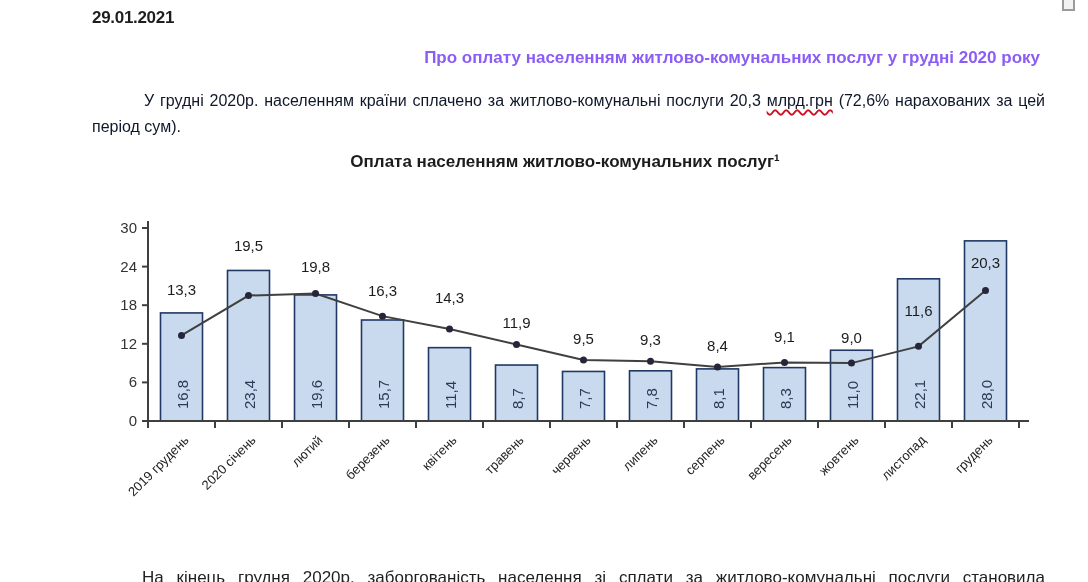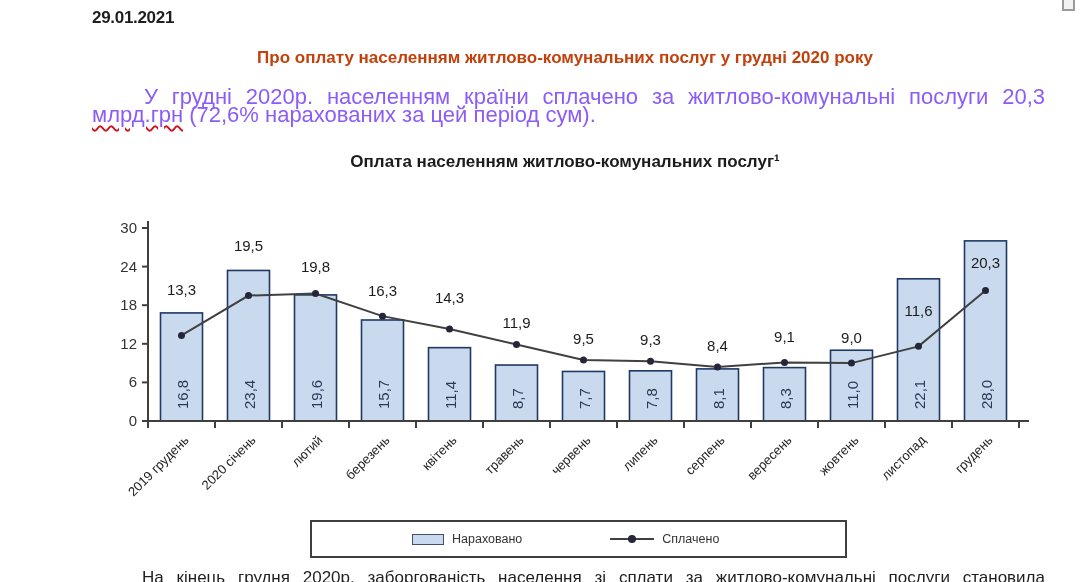--- a/index.html
+++ b/index.html
@@ -6,25 +6,25 @@
   html,body { width:1088px; height:582px; overflow:hidden; background:#ffffff;
     font-family:"Liberation Sans", sans-serif; color:#262626; }
   .page { position:relative; width:1088px; height:582px; background:#fff; }
 
   .date { position:absolute; left:92px; top:8px; font-size:17px; font-weight:600;
     letter-spacing:-0.3px; color:#1e1e1e; }
 
   .img-ph { position:absolute; left:1062px; top:-4px; width:13px; height:15px;
     border:2px solid #9a9a9a; background:#f2f2f2; }
 
-  .doc-title { position:absolute; left:90px; top:48px; width:950px; text-align:center;
-    font-size:17px; font-weight:bold; color:#c2410c; }
+  .doc-title { position:absolute; left:90px; top:48px; width:950px; text-align:right;
+    font-size:17px; font-weight:bold; color:#8b5cf6; }
 
   .body-text { position:absolute; left:92px; top:88px; width:953px;
-    font-size:22px; line-height:18px; text-align:justify; text-indent:52px; color:#8b5cf6; }
+    font-size:16px; line-height:26px; text-align:justify; text-indent:52px; color:#0f172a; }
   .squiggle { text-decoration-line:underline; text-decoration-style:wavy;
     text-decoration-color:#cc1122; text-decoration-thickness:1.5px; text-underline-offset:3px; }
 
   .chart-title { position:absolute; left:90px; top:152px; width:950px; text-align:center;
     font-size:17px; font-weight:bold; color:#1c1c1c; }
   .chart-subtitle { position:absolute; left:90px; top:177px; width:950px; text-align:center;
     font-size:15px; font-weight:600; color:#1c1c1c; }
 
   .chart { position:absolute; left:88px; top:215px; width:975px; height:300px; }
 
@@ -152,28 +152,16 @@
         <text x="696.5" y="127.45666666666665" text-anchor="middle" font-size="15" fill="#1c1c1c">9,1</text>
         <circle cx="763.5" cy="148.1" r="3.5" fill="#26263a"></circle>
         <text x="763.5" y="128.1" text-anchor="middle" font-size="15" fill="#1c1c1c">9,0</text>
         <circle cx="830.5" cy="131.37333333333333" r="3.5" fill="#26263a"></circle>
         <text x="830.5" y="101.37333333333333" text-anchor="middle" font-size="15" fill="#1c1c1c">11,6</text>
         <circle cx="897.5" cy="75.40333333333334" r="3.5" fill="#26263a"></circle>
         <text x="897.5" y="53.403333333333336" text-anchor="middle" font-size="15" fill="#1c1c1c">20,3</text>
       </svg>
   </div>
 
-  <div class="legend">
-    <div class="legend-item first">
-      <span class="swatch"></span>
-      <span>Нараховано</span>
-    </div>
-    <div class="legend-item second">
-      <span class="line-swatch">
-          <span class="dot"></span>
-        </span>
-      <span>Сплачено</span>
-    </div>
-  </div>
 
   <p class="clipped">На кінець грудня 2020р. заборгованість населення зі сплати за житлово-комунальні послуги становила</p>
 
 </div>
 
 </body></html>

